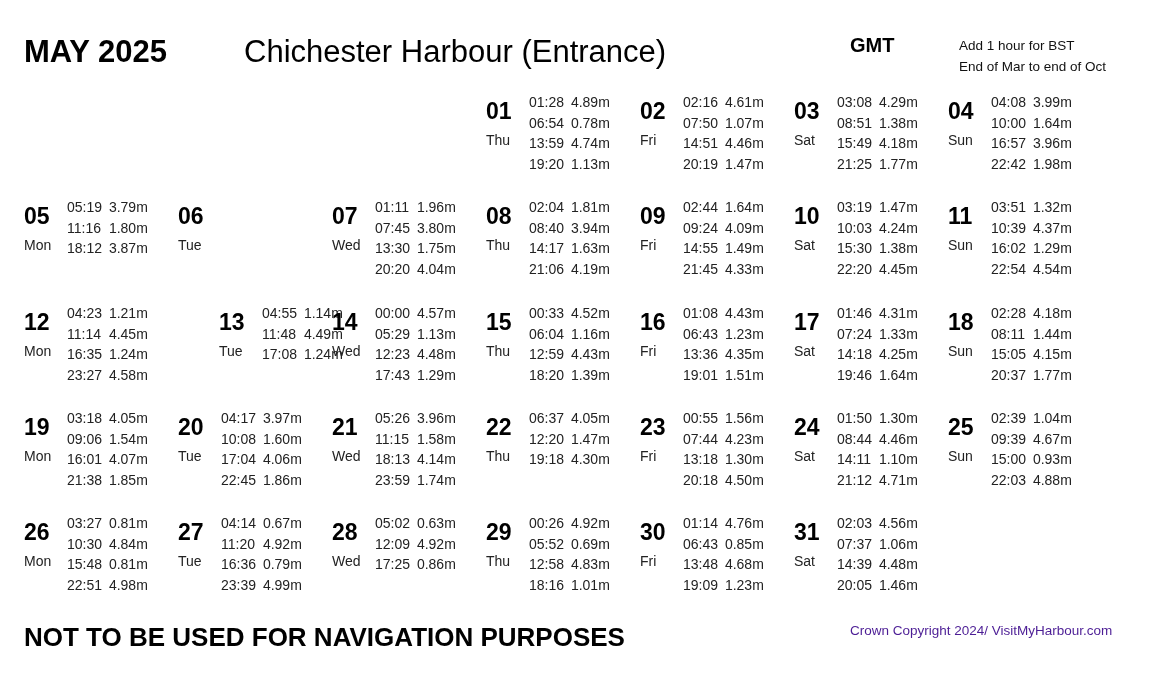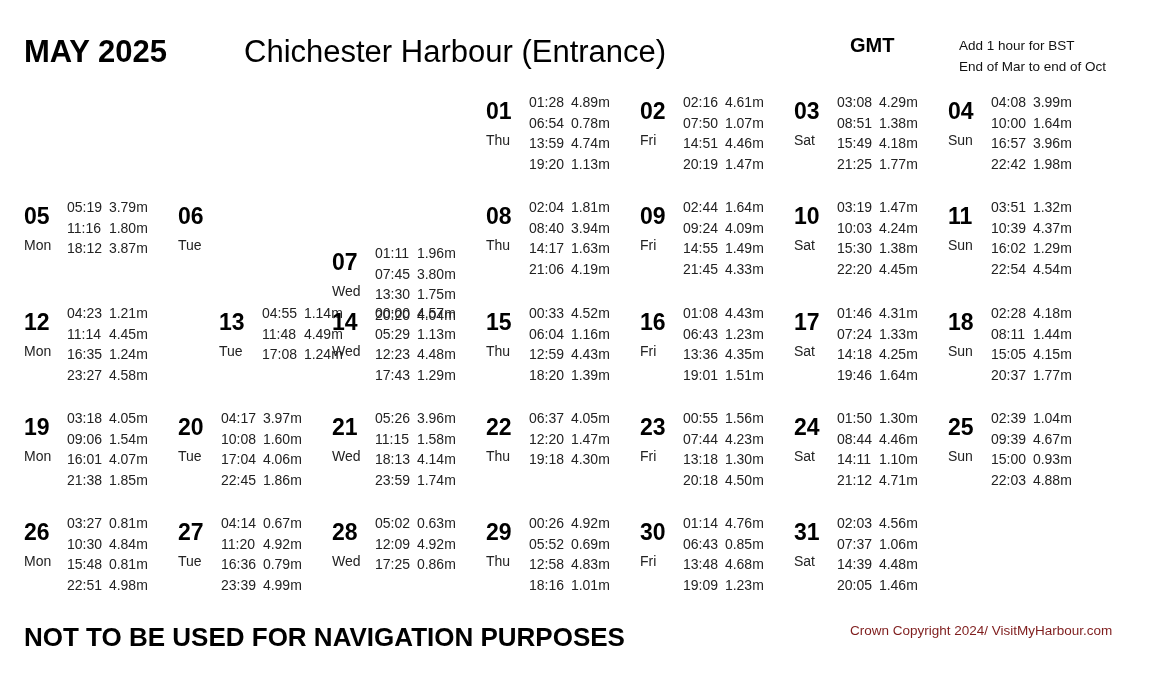--- a/index.html
+++ b/index.html
@@ -12,21 +12,21 @@
   .bst div { white-space: nowrap; }
   #grid { position: absolute; left: 0; top: 0; width: 1160px; height: 620px; }
   .day { position: absolute; width: 150px; height: 96px; }
   .daynum { position: absolute; left: 0; top: 0; font-size: 23px; font-weight: bold; line-height: 26px; }
   .dow { position: absolute; left: 0; top: 34px; font-size: 14px; color: #222; }
   .tides { position: absolute; left: 43px; top: -6px; font-size: 14px; line-height: 20.7px; color: #222; }
   .tide { white-space: nowrap; }
   .tide .t { display: inline-block; width: 38px; }
   .tide .h { display: inline-block; margin-left: 0px; }
   .warning { position: absolute; left: 24px; top: 622px; font-size: 26px; font-weight: bold; letter-spacing: 0px; }
-  .copyright { position: absolute; left: 850px; top: 623px; font-size: 13.5px; color: #7f1d1d; }
+  .copyright { position: absolute; left: 850px; top: 623px; font-size: 13.5px; color: #4c1d95; }
 </style>
 </head>
 <body>
 
 <div class="month">MAY 2025</div>
 <div class="location">Chichester Harbour (Entrance)</div>
 <div class="tz">GMT</div>
 <div class="bst">
   <div>Add 1 hour for BST</div>
   <div>End of Mar to end of Oct</div>
@@ -79,21 +79,21 @@
       <div class="tides">
         <div class="tide"><span class="t">05:19</span> <span class="h">3.79m</span></div>
         <div class="tide"><span class="t">11:16</span> <span class="h">1.80m</span></div>
         <div class="tide"><span class="t">18:12</span> <span class="h">3.87m</span></div>
       </div>
     </div>
     <div class="day" style="left: 178px; top: 203px;">
       <div class="daynum">06</div>
       <div class="dow">Tue</div>
     </div>
-    <div class="day" style="left: 332px; top: 203px; margin-top: 46px;">
+    <div class="day" style="left: 332px; top: 203px;">
       <div class="daynum">07</div>
       <div class="dow">Wed</div>
       <div class="tides">
         <div class="tide"><span class="t">01:11</span> <span class="h">1.96m</span></div>
         <div class="tide"><span class="t">07:45</span> <span class="h">3.80m</span></div>
         <div class="tide"><span class="t">13:30</span> <span class="h">1.75m</span></div>
         <div class="tide"><span class="t">20:20</span> <span class="h">4.04m</span></div>
       </div>
     </div>
     <div class="day" style="left: 486px; top: 203px;">

